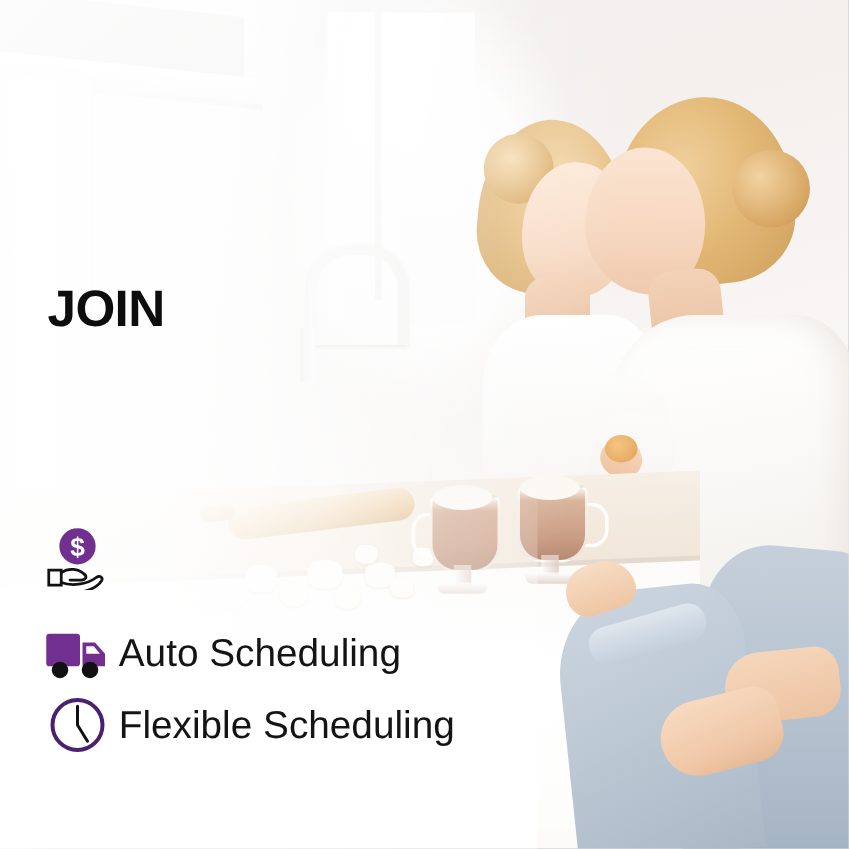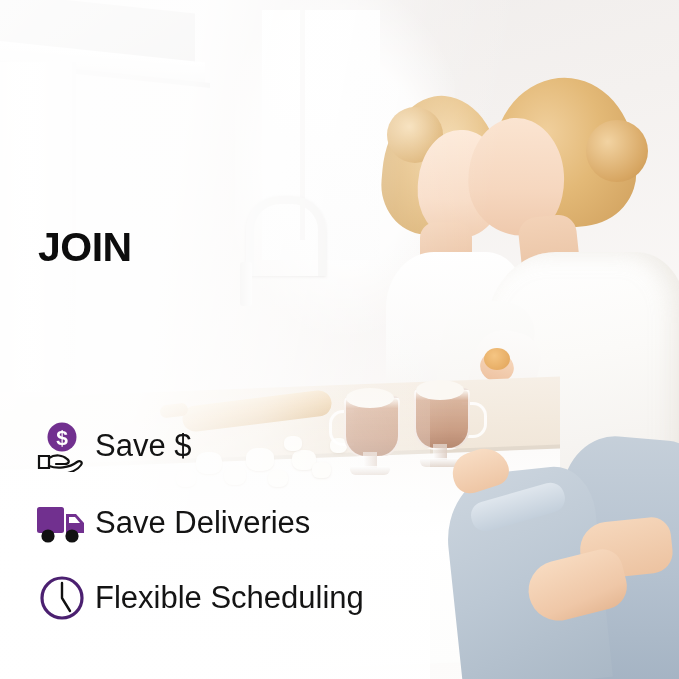--- a/index.html
+++ b/index.html
@@ -292,21 +292,21 @@
   .feature .label{
     font-family:"Liberation Sans",sans-serif;
     font-size:31px;
     color:#141414;
     letter-spacing:0px;
     white-space:nowrap;
   }
   
   .feature.r1{top:0px;}
   .feature.r2{top:14px;}
-  .feature.r3{top:26px;}
+  .feature.r3{top:8px;}
   .feature.r1 .label{margin-left:5px;}
   .feature.r2 .label{margin-left:5px;}
   .feature.r3 .label{margin-left:5px;}
 </style>
 </head>
 <body>
 
 <div class="ad">
 
   <div class="photo">
@@ -395,34 +395,33 @@
       <div class="feature r1">
         <span class="ico">
           <svg width="54" height="52" viewBox="0 0 54 52" aria-hidden="true">
             <circle cx="27" cy="17" r="14.5" fill="#71308f"></circle>
             <text x="27" y="25" text-anchor="middle" font-family="Liberation Sans, sans-serif" font-size="21" font-weight="bold" fill="#ffffff">$</text>
             <path d="M4 36 h10 v12 H4 z" fill="none" stroke="#111111" stroke-width="2.2"></path>
             <path d="M14 38 c6 -4 14 -3 18 1 c3 2 2 5 -2 5 h-9" fill="none" stroke="#111111" stroke-width="2.2" stroke-linecap="round"></path>
             <path d="M14 46 c8 3 20 2 28 -4 c3 -2 6 0 4 3 c-4 6 -16 11 -32 9" fill="none" stroke="#111111" stroke-width="2.2" stroke-linecap="round" stroke-linejoin="round"></path>
           </svg>
         </span>
-        <span class="label">Save $</span>
       </div>
 
       <div class="feature r2">
         <span class="ico">
           <svg width="54" height="44" viewBox="0 0 54 44" aria-hidden="true">
             <rect x="2" y="6" width="27" height="26" rx="2.5" fill="#71308f"></rect>
             <path d="M31 13 h10 l8 9 v10 h-18 z" fill="#71308f"></path>
             <path d="M34 16 h6 l5 6 h-11 z" fill="#ffffff"></path>
             <circle cx="13" cy="35" r="6.6" fill="#111111"></circle>
             <circle cx="37" cy="35" r="6.6" fill="#111111"></circle>
           </svg>
         </span>
-        <span class="label">Save Deliveries</span>
+        <span class="label">Auto Scheduling</span>
       </div>
 
       <div class="feature r3">
         <span class="ico">
           <svg width="50" height="50" viewBox="0 0 50 50" aria-hidden="true">
             <circle cx="25" cy="25" r="20" fill="none" stroke="#4b2070" stroke-width="3.2"></circle>
             <path d="M25 10 L25 25 L33 38" fill="none" stroke="#111111" stroke-width="2.4" stroke-linecap="round" stroke-linejoin="round"></path>
           </svg>
         </span>
         <span class="label">Flexible Scheduling</span>

